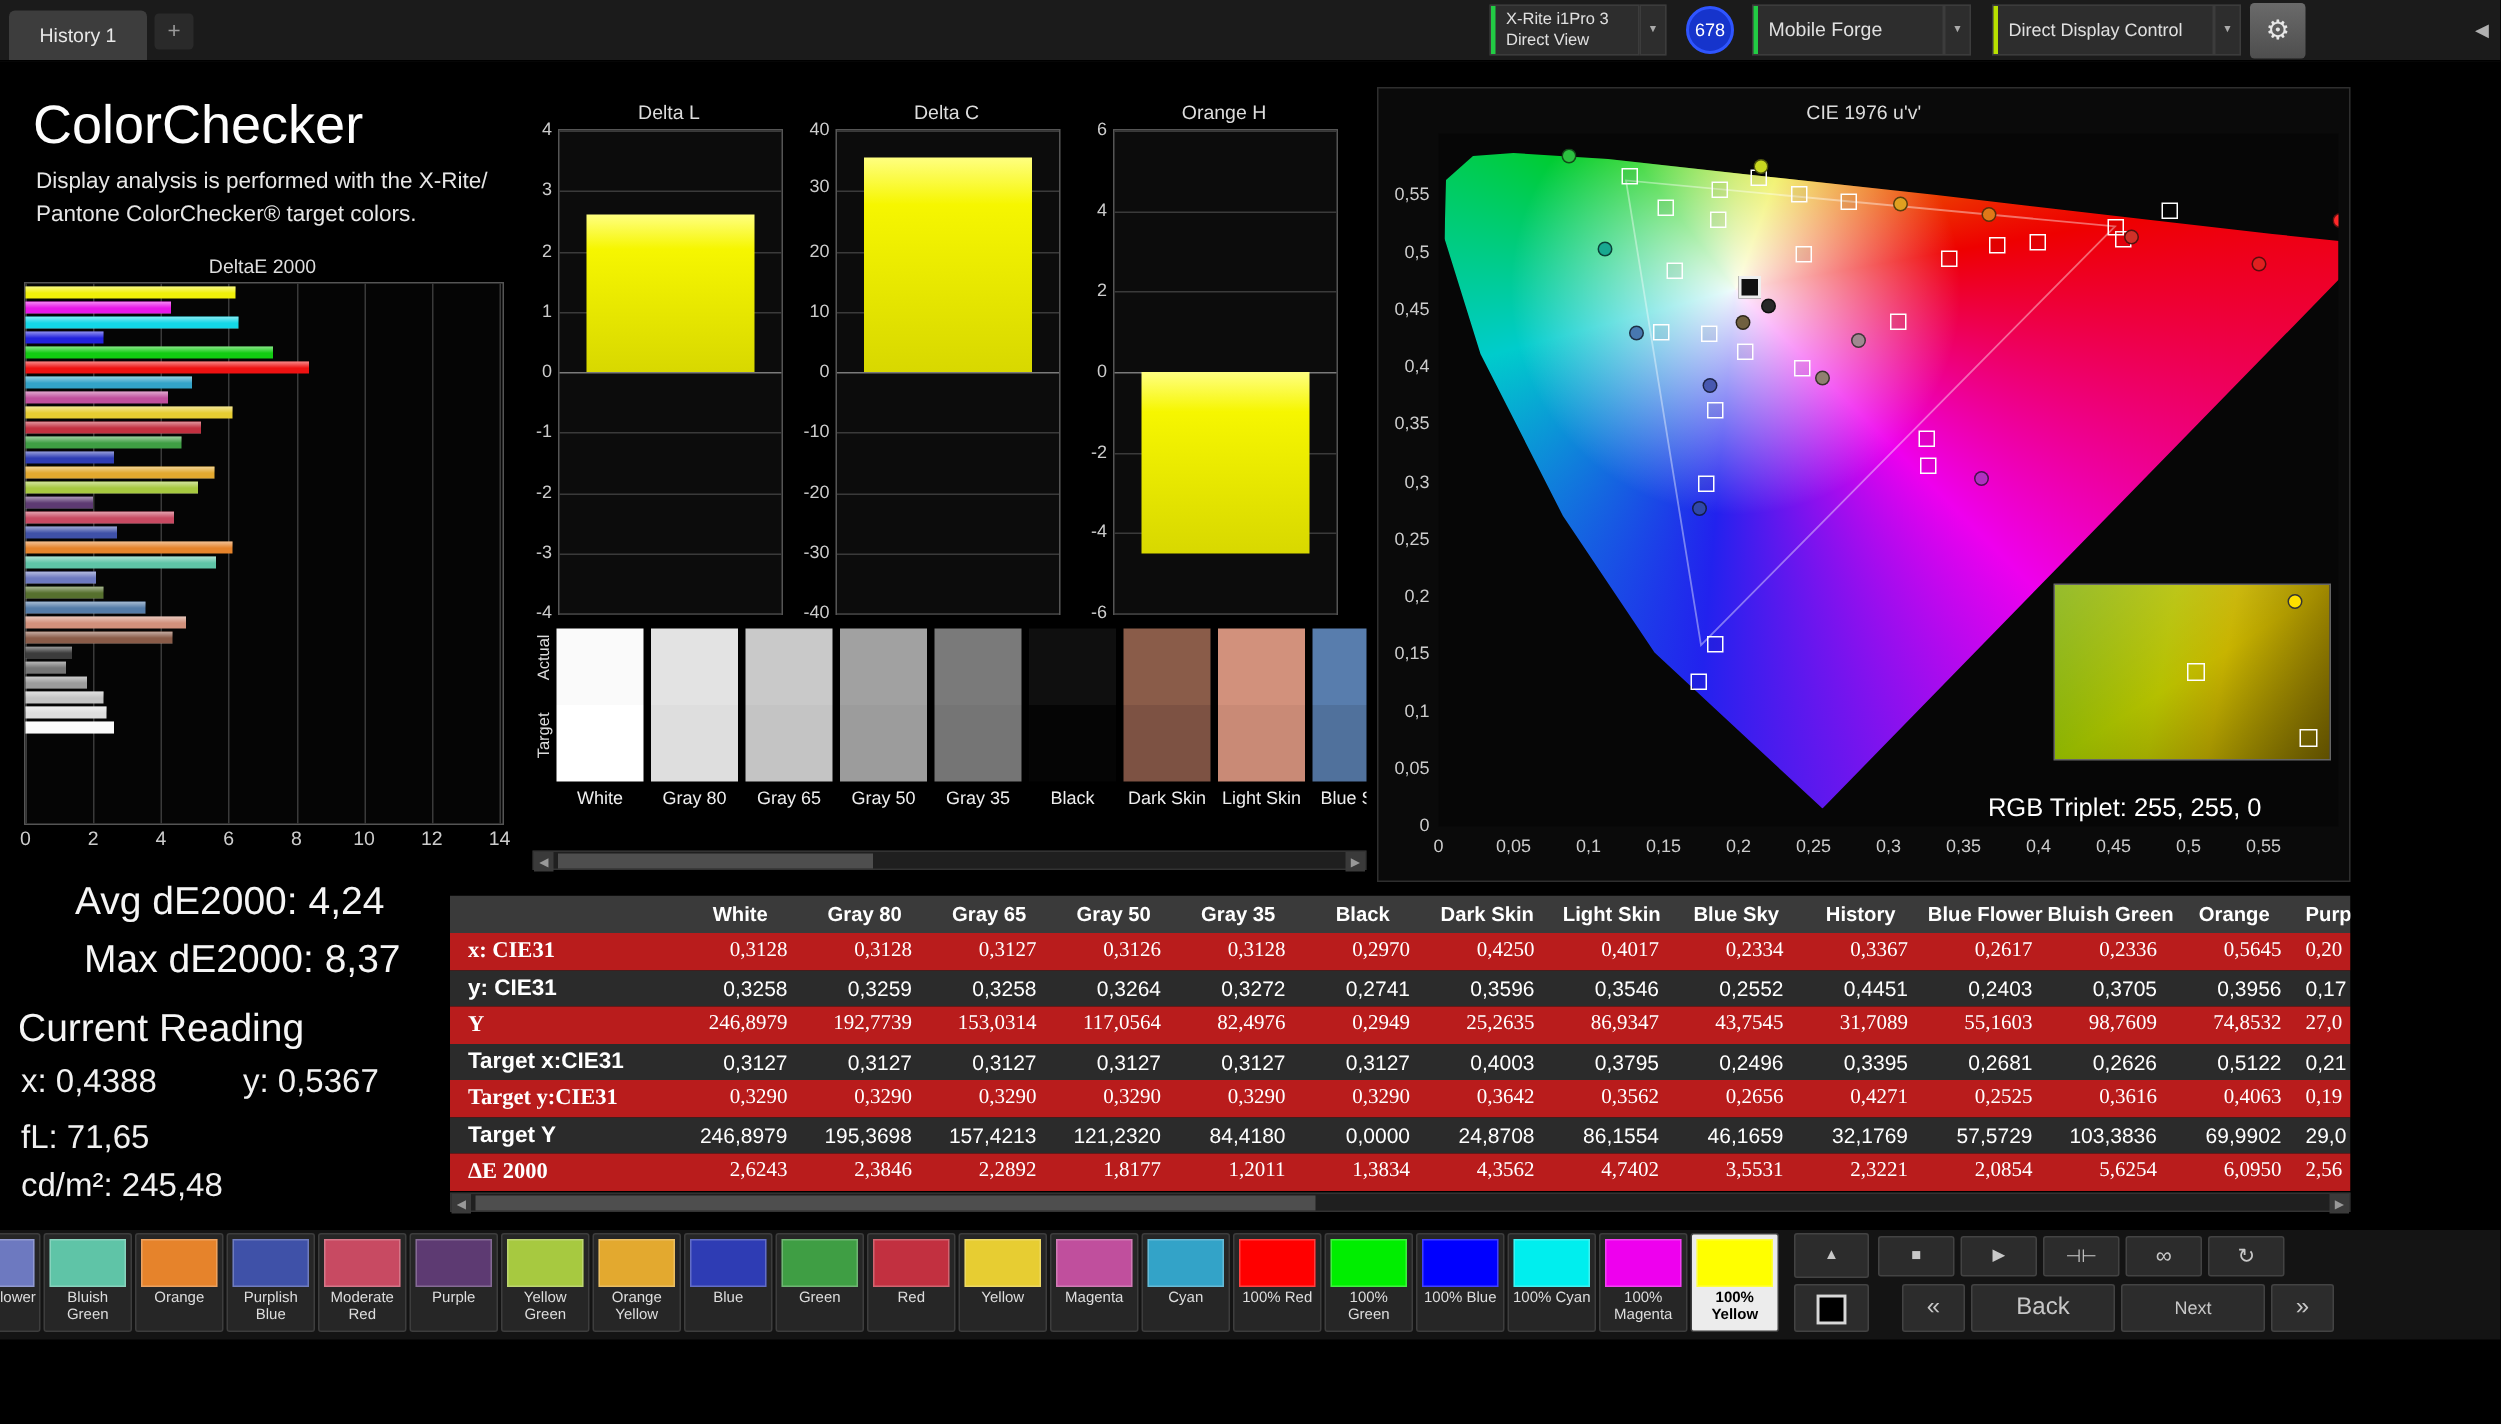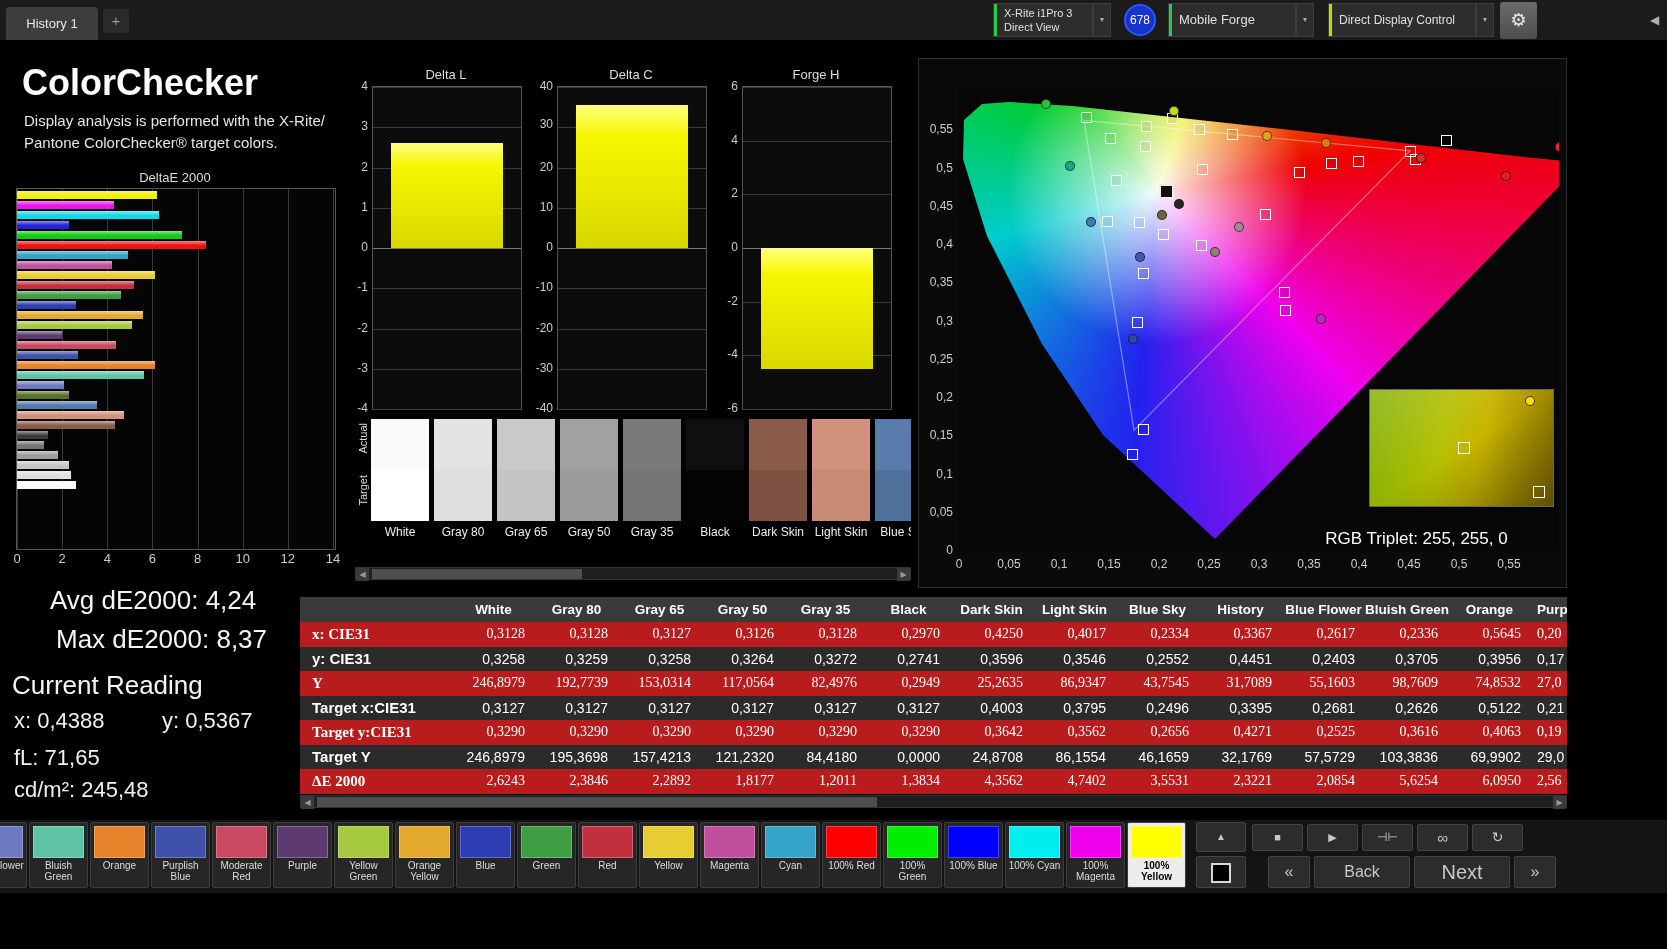--- a/index.html
+++ b/index.html
@@ -9,21 +9,21 @@
   .topbar{position:absolute;left:0;top:0;width:1667px;height:40px;background:#1b1b1b;border-bottom:1px solid #000;}
   .tab{position:absolute;left:6px;top:7px;width:92px;height:33px;background:#3d3d3d;color:#e8e8e8;font-size:13px;line-height:33px;text-align:center;border-radius:4px 4px 0 0;}
   .addtab{position:absolute;left:103px;top:9px;width:26px;height:24px;background:#2a2a2a;color:#999;font-size:15px;line-height:24px;text-align:center;border-radius:3px;}
   .tsel{position:absolute;top:3px;height:34px;background:#2d2d2d;border:1px solid #3c3c3c;box-sizing:border-box;color:#e0e0e0;display:flex;flex-direction:column;justify-content:center;padding-left:10px;font-size:11px;line-height:14px;}
   .tsel .bar{position:absolute;left:0;top:0;bottom:0;width:3px;}
   .chev{position:absolute;top:3px;width:18px;height:34px;background:#2d2d2d;border:1px solid #3c3c3c;box-sizing:border-box;color:#aaa;font-size:7px;line-height:32px;text-align:center;}
   .badge{position:absolute;left:1124px;top:4px;width:32px;height:32px;border-radius:50%;background:#1634cc;border:2px solid #2f55ff;color:#fff;font-size:12px;line-height:28px;text-align:center;box-sizing:border-box;}
   .gearbtn{position:absolute;left:1500px;top:2px;width:37px;height:37px;background:linear-gradient(#6a6a6a,#4e4e4e);border-radius:3px;color:#e8e8e8;font-size:18px;line-height:37px;text-align:center;}
   .collapse{position:absolute;left:1650px;top:13px;color:#b0b0b0;font-size:12px;}
   
-  .page-title{position:absolute;left:22px;top:62px;font-size:36px;font-weight:bold;color:#fdfdfd;}
+  .page-title{position:absolute;left:22px;top:62px;font-size:36px;font-weight:normal;color:#fdfdfd;}
   .page-sub{position:absolute;left:24px;top:110px;width:322px;font-size:15px;line-height:22px;color:#e6e6e6;}
   .de-title{position:absolute;left:16px;top:170px;width:318px;text-align:center;font-size:13px;color:#ddd;}
   .de-chart{position:absolute;left:16px;top:188px;width:318px;height:360px;background:#050505;border:1px solid #555;box-sizing:content-box;}
   .vline{position:absolute;top:0;bottom:0;width:1px;background:#3a3a3a;}
   .de-bars{position:absolute;left:0;top:0;width:318px;height:360px;}
   .de-row{height:8px;margin:2px 0;}
   .de-bar{height:100%;}
   .de-xaxis{position:absolute;left:16px;top:551px;width:318px;height:16px;}
   .de-xtick{position:absolute;top:0;transform:translateX(-50%);font-size:13px;color:#ccc;}
   .stat-big{position:absolute;font-size:26px;color:#f5f5f5;}
@@ -308,21 +308,21 @@
       <div class="hline" style="top: 120.75px;"></div>
       <div class="hline zero" style="top: 161px;"></div>
       <div class="hline" style="top: 201.25px;"></div>
       <div class="hline" style="top: 241.5px;"></div>
       <div class="hline" style="top: 281.75px;"></div>
       <div class="hline" style="top: 322px;"></div>
       <div class="delta-bar" style="height: 142.887px; top: 18.1125px;"></div>
     </div>
 </div>
 <div class="delta-chart" style="left:742px;top:86px;">
-  <div class="delta-title">Forge H</div>
+  <div class="delta-title">Orange H</div>
   <div class="delta-labels">
       <div class="ytick" style="top: -7px;">6</div>
       <div class="ytick" style="top: 46.6667px;">4</div>
       <div class="ytick" style="top: 100.333px;">2</div>
       <div class="ytick" style="top: 154px;">0</div>
       <div class="ytick" style="top: 207.667px;">-2</div>
       <div class="ytick" style="top: 261.333px;">-4</div>
       <div class="ytick" style="top: 315px;">-6</div>
     </div>
   <div class="delta-plot">
@@ -388,20 +388,21 @@
       </div>
     </div>
 </div>
 <div class="hscroll" style="left:355px;top:567px;width:556px;">
   <div class="hs-arrow" style="left:0;"><span>◀</span></div>
   <div class="hs-arrow" style="right:0;"><span>▶</span></div>
   <div class="hs-thumb" style="left:16px;width:210px;"></div>
 </div>
 
 <div class="cie-panel">
+  <div class="cie-title">CIE 1976 u'v'</div>
   <div class="cie-yaxis">
       <div class="cie-ytick" style="top: 484px;">0</div>
       <div class="cie-ytick" style="top: 445.75px;">0,05</div>
       <div class="cie-ytick" style="top: 407.5px;">0,1</div>
       <div class="cie-ytick" style="top: 369.25px;">0,15</div>
       <div class="cie-ytick" style="top: 331px;">0,2</div>
       <div class="cie-ytick" style="top: 292.75px;">0,25</div>
       <div class="cie-ytick" style="top: 254.5px;">0,3</div>
       <div class="cie-ytick" style="top: 216.25px;">0,35</div>
       <div class="cie-ytick" style="top: 178px;">0,4</div>
@@ -729,17 +730,17 @@
     <span>↻</span>
   </div>
 
   <div class="tbtn" style="left:1196px;top:36px;width:50px;height:32px;">
     <div class="prev-sq"></div>
   </div>
   <div class="tbtn" style="left:1268px;top:36px;width:42px;height:32px;font-size:16px;line-height:30px;">
     <span>«</span>
   </div>
   <div class="tbtn" style="left:1314px;top:36px;width:96px;height:32px;font-size:16px;line-height:30px;">Back</div>
-  <div class="tbtn" style="left:1414px;top:36px;width:96px;height:32px;font-size:20px;line-height:30px;">Next</div>
+  <div class="tbtn" style="left:1414px;top:36px;width:96px;height:32px;font-size:12px;line-height:30px;">Next</div>
   <div class="tbtn" style="left:1514px;top:36px;width:42px;height:32px;font-size:16px;line-height:30px;">
     <span>»</span>
   </div>
 </div>
 
 </body></html>

